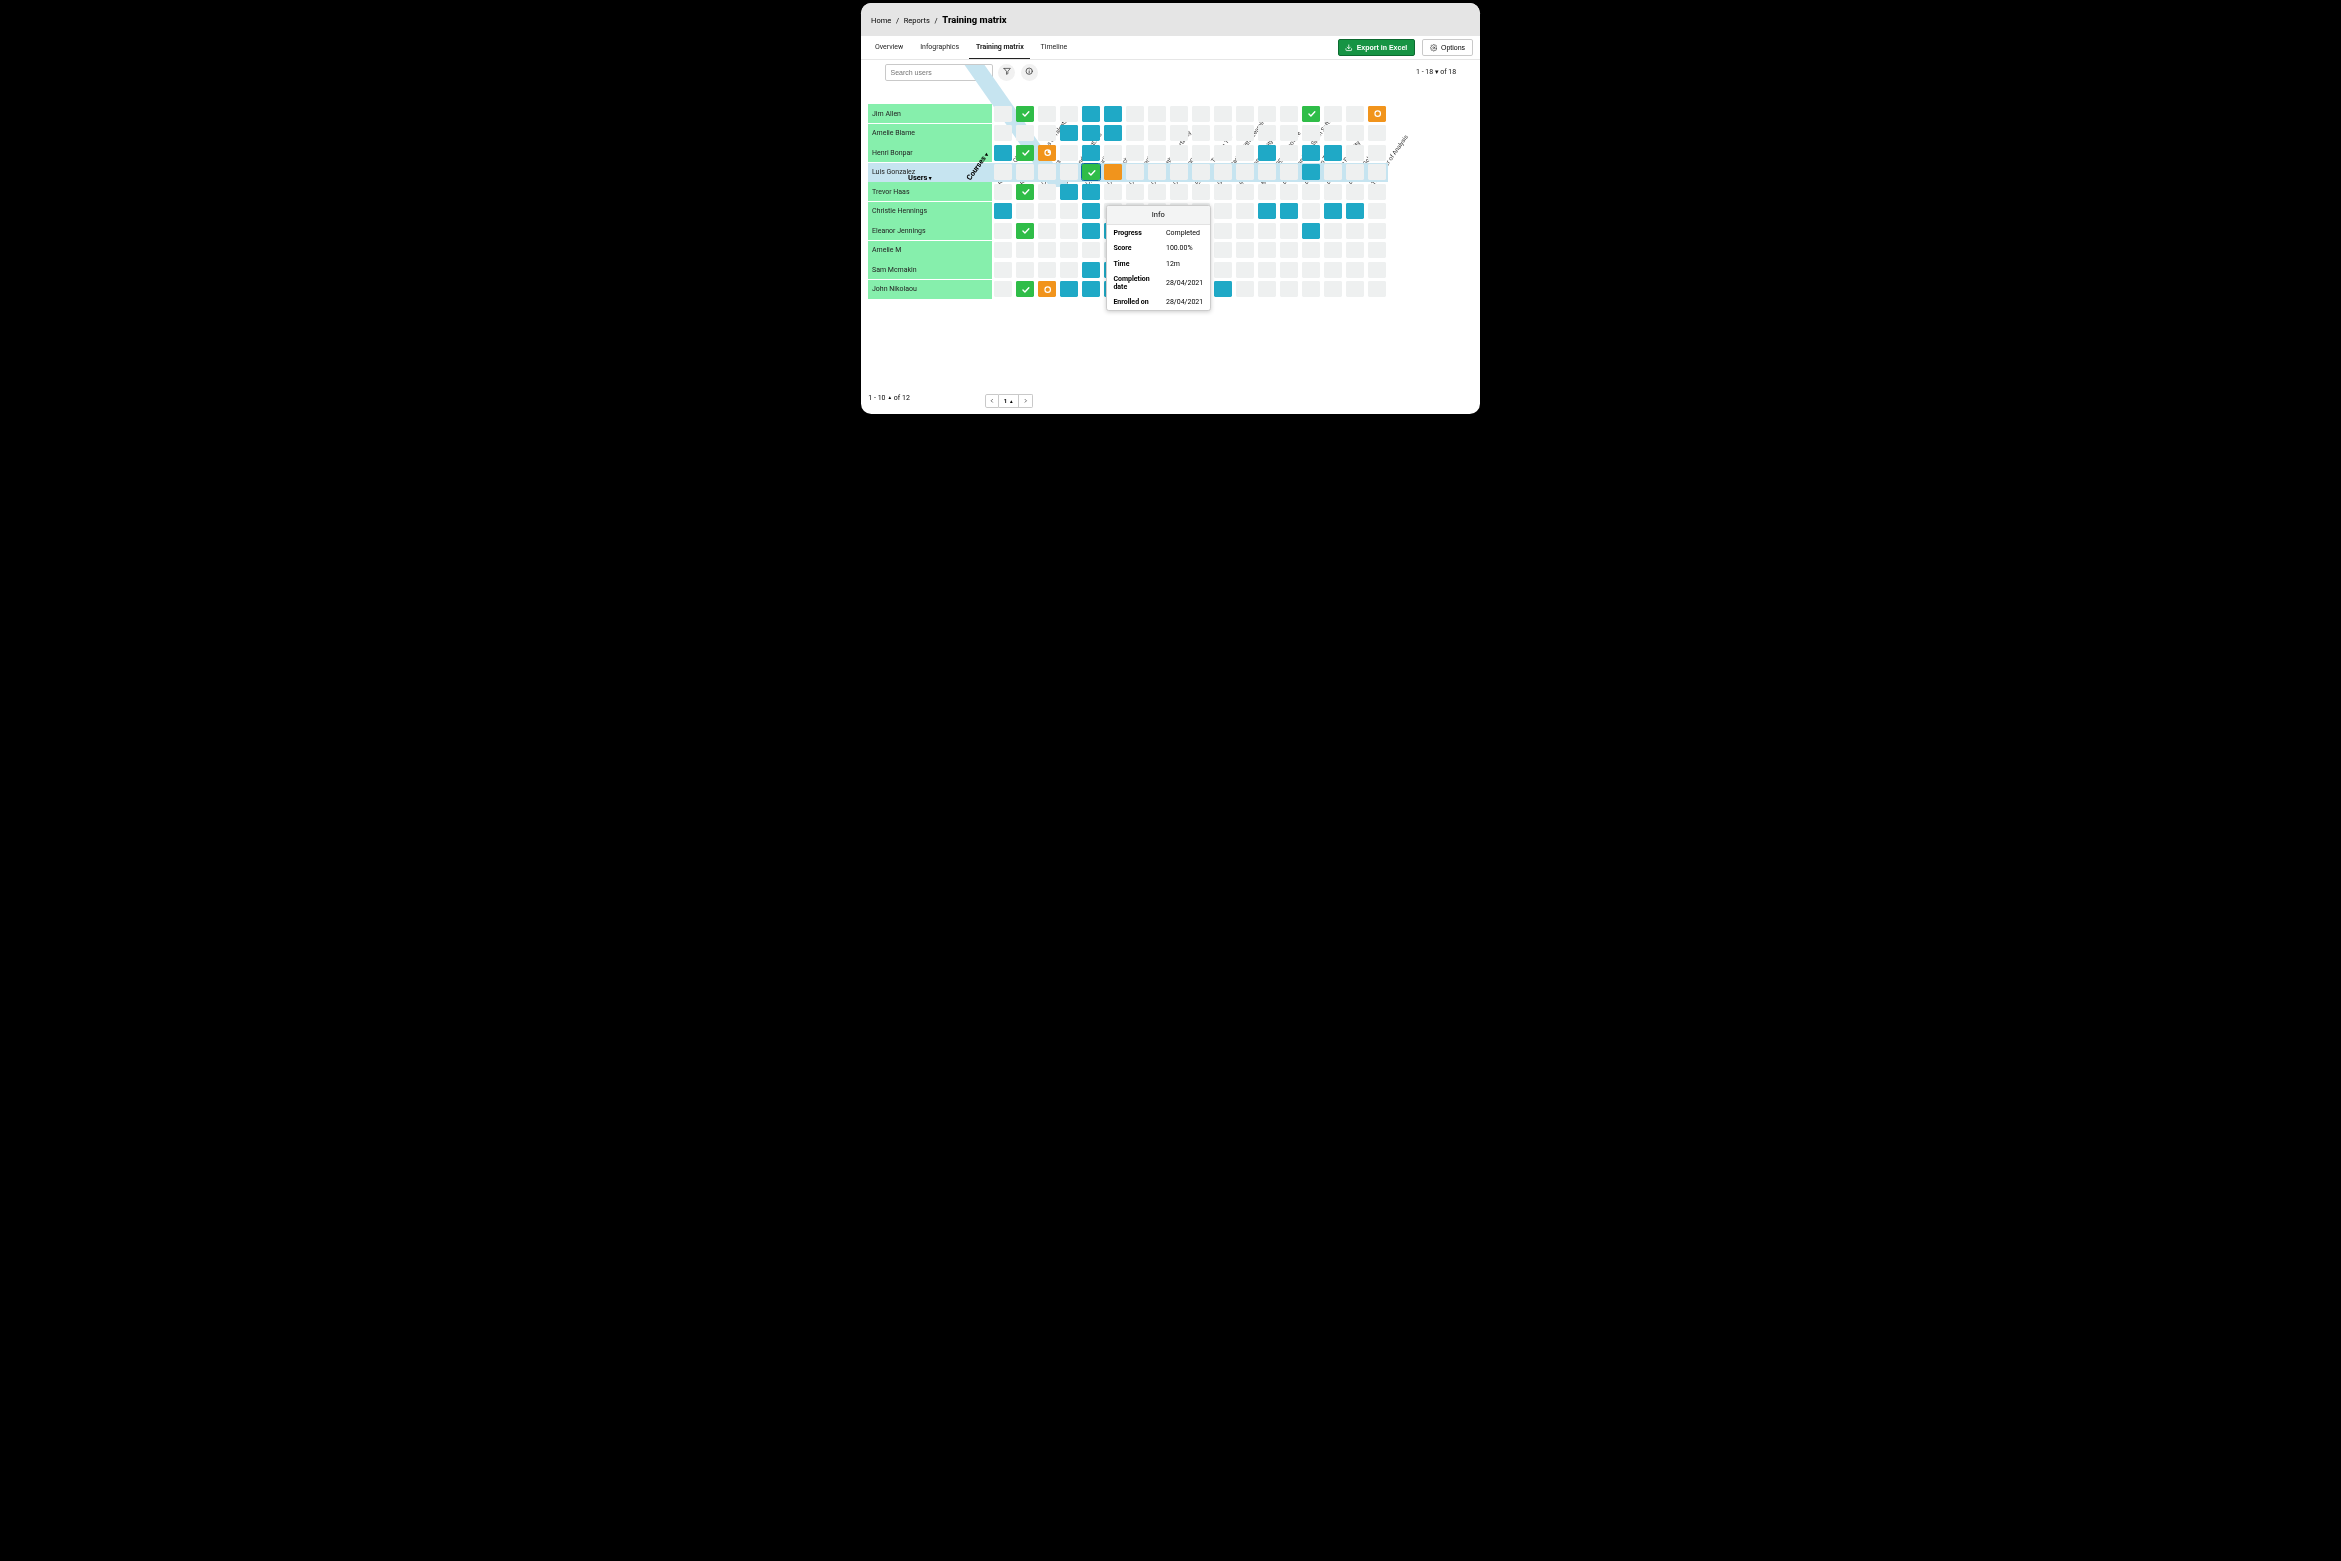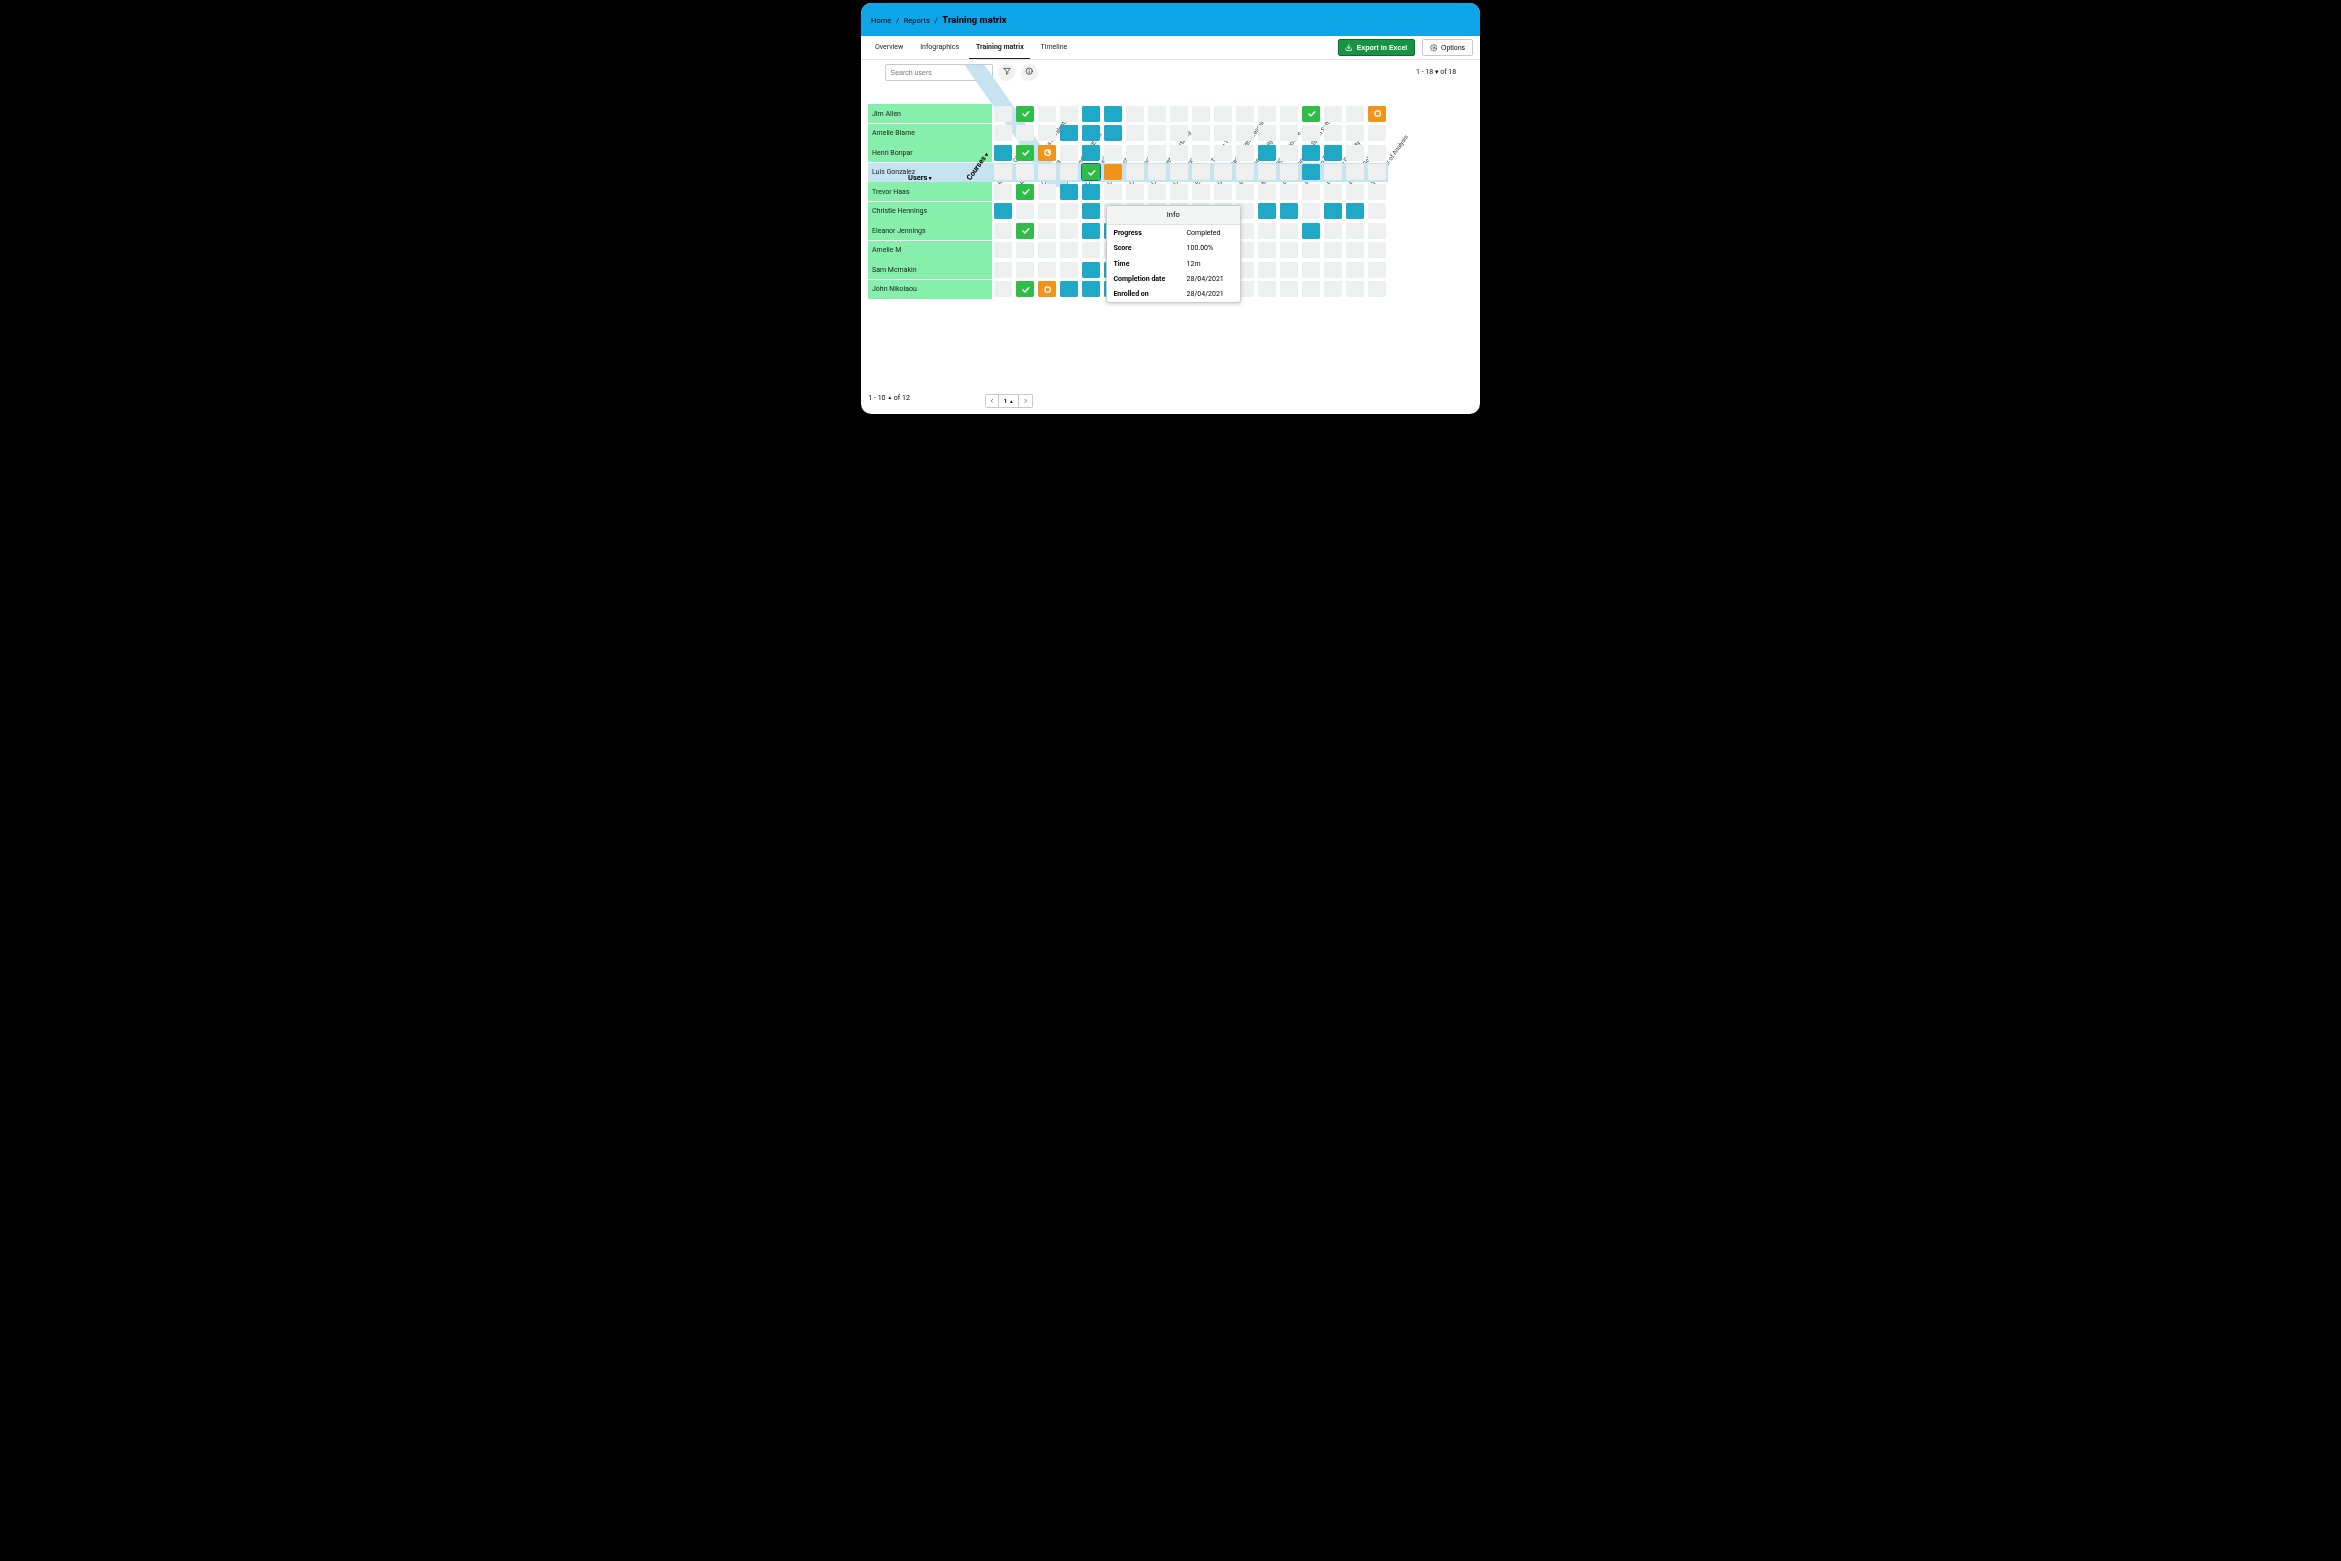--- a/index.html
+++ b/index.html
@@ -19,21 +19,21 @@
   width: 100%;
   height: 100%;
   background: #fff;
   border-radius: 10.3px;
   overflow: hidden;
   position: relative;
 }
 
 
 .topbar {
-  background: #0ea5e9;
+  background: #e5e5e5;
   height: 33px;
   display: flex;
   align-items: center;
   padding: 0 10.3px;
   color: #000;
   font-size: 7.5px;
 }
 .breadcrumb .crumb { color:#000; }
 .breadcrumb .sep { padding: 0 2.8px; color:#000; }
 .breadcrumb .current { font-weight: 800; font-size: 9.4px; }
@@ -199,21 +199,21 @@
 .pager .pbtn.page { width:20.6px; font-weight:700; }
 .pager .pbtn:first-child { border-radius:1.9px 0 0 1.9px; }
 .pager .pbtn:last-child  { border-radius:0 1.9px 1.9px 0; }
 .pager .pbtn + .pbtn { border-left:none; }
 
 
 .tooltip {
   position:absolute;
   left: 245px;
   top: 202px;
-  width: 135px;
+  width: 105px;
   background:#fff;
   border:0.5px solid #ccc;
   border-radius:2.8px;
   box-shadow: 0 0.9px 4.7px rgba(0,0,0,.2);
   z-index: 30;
   overflow:hidden;
 }
 .tooltip .tt-title {
   background:#f3f4f4;
   padding:4.7px 7.5px;

